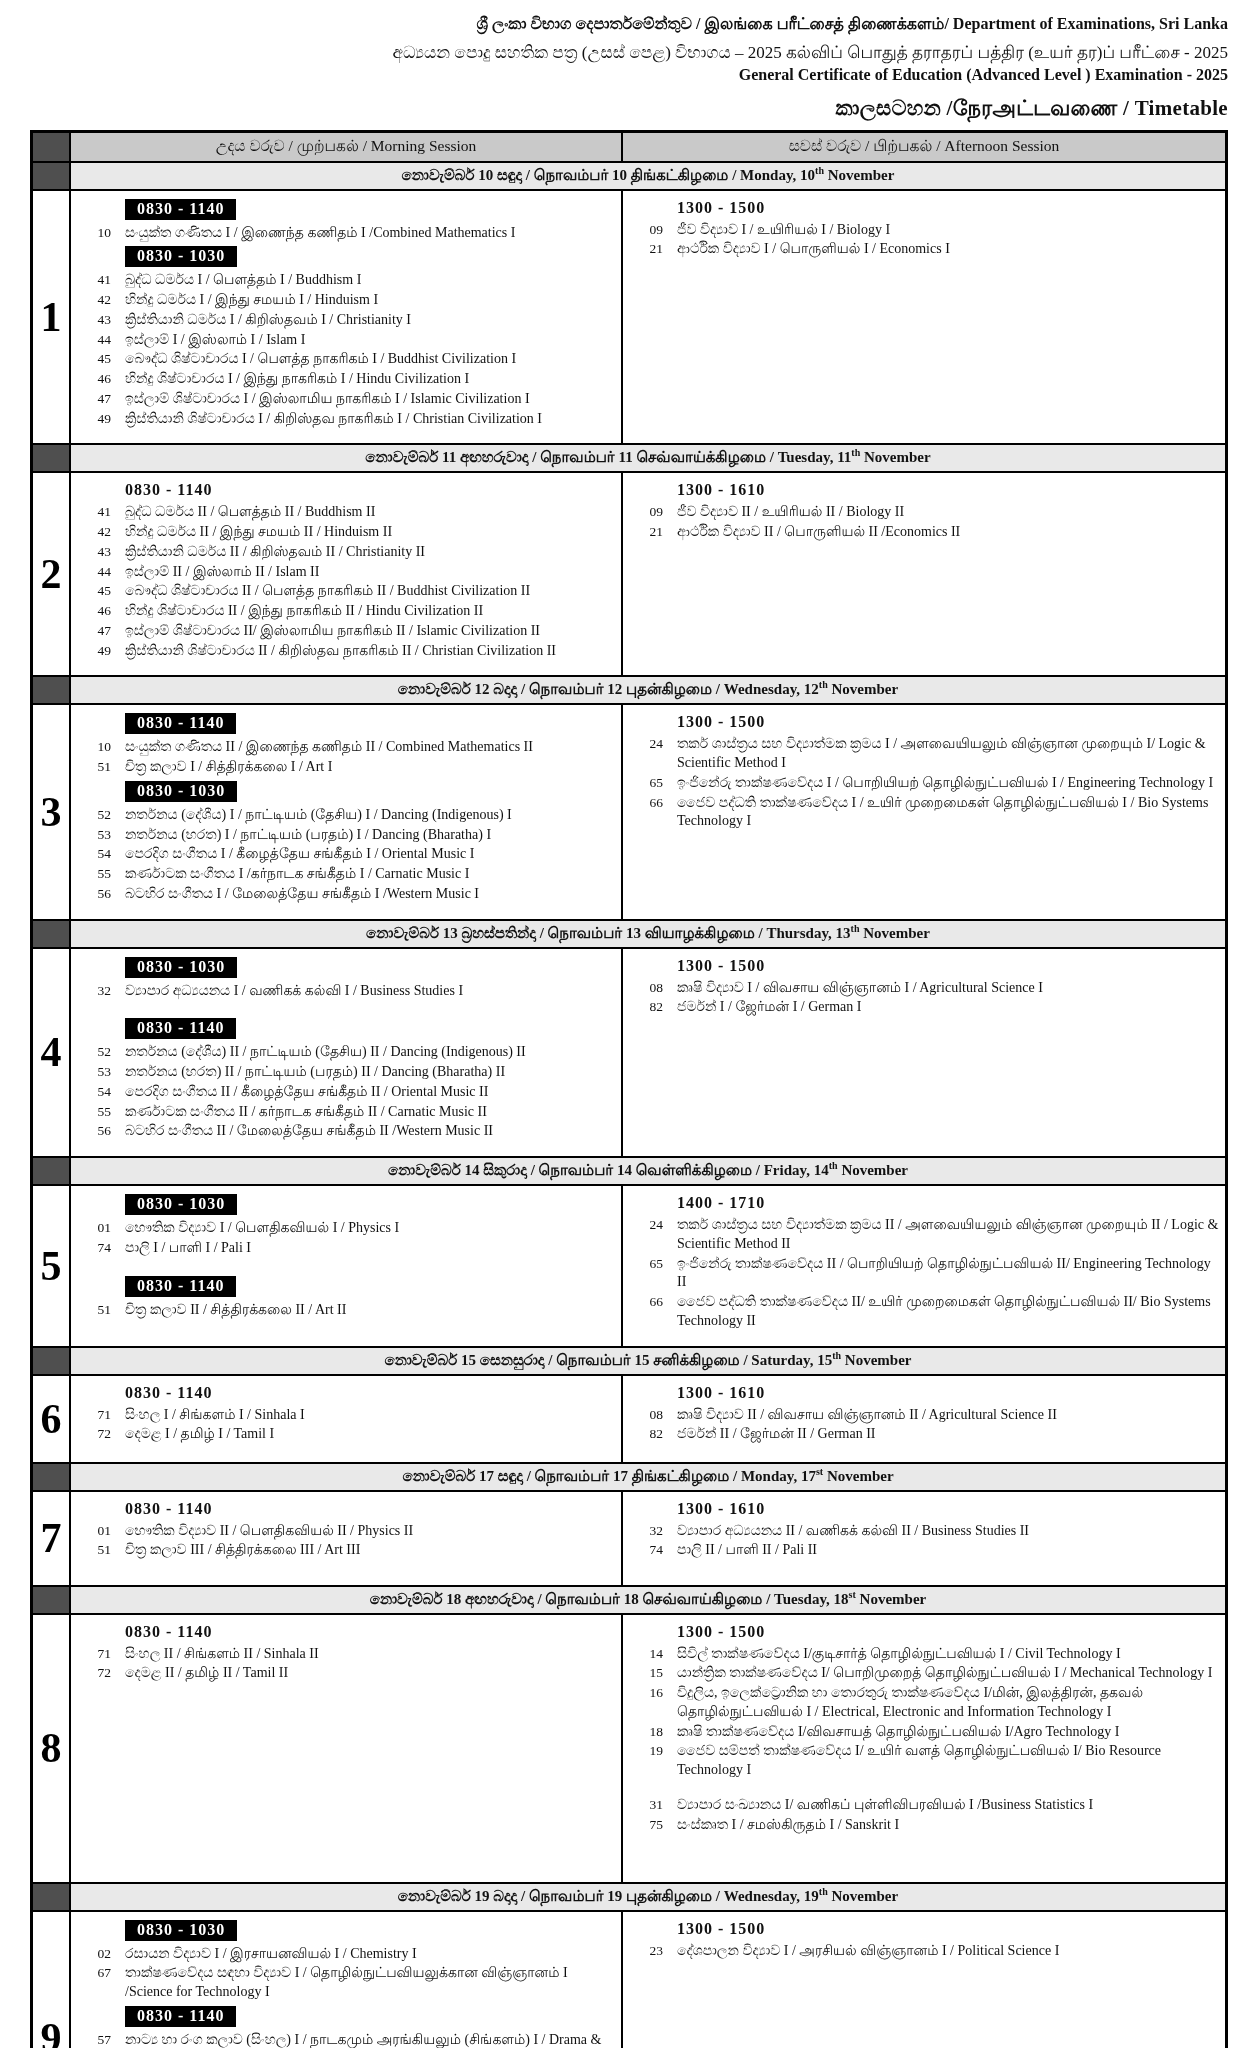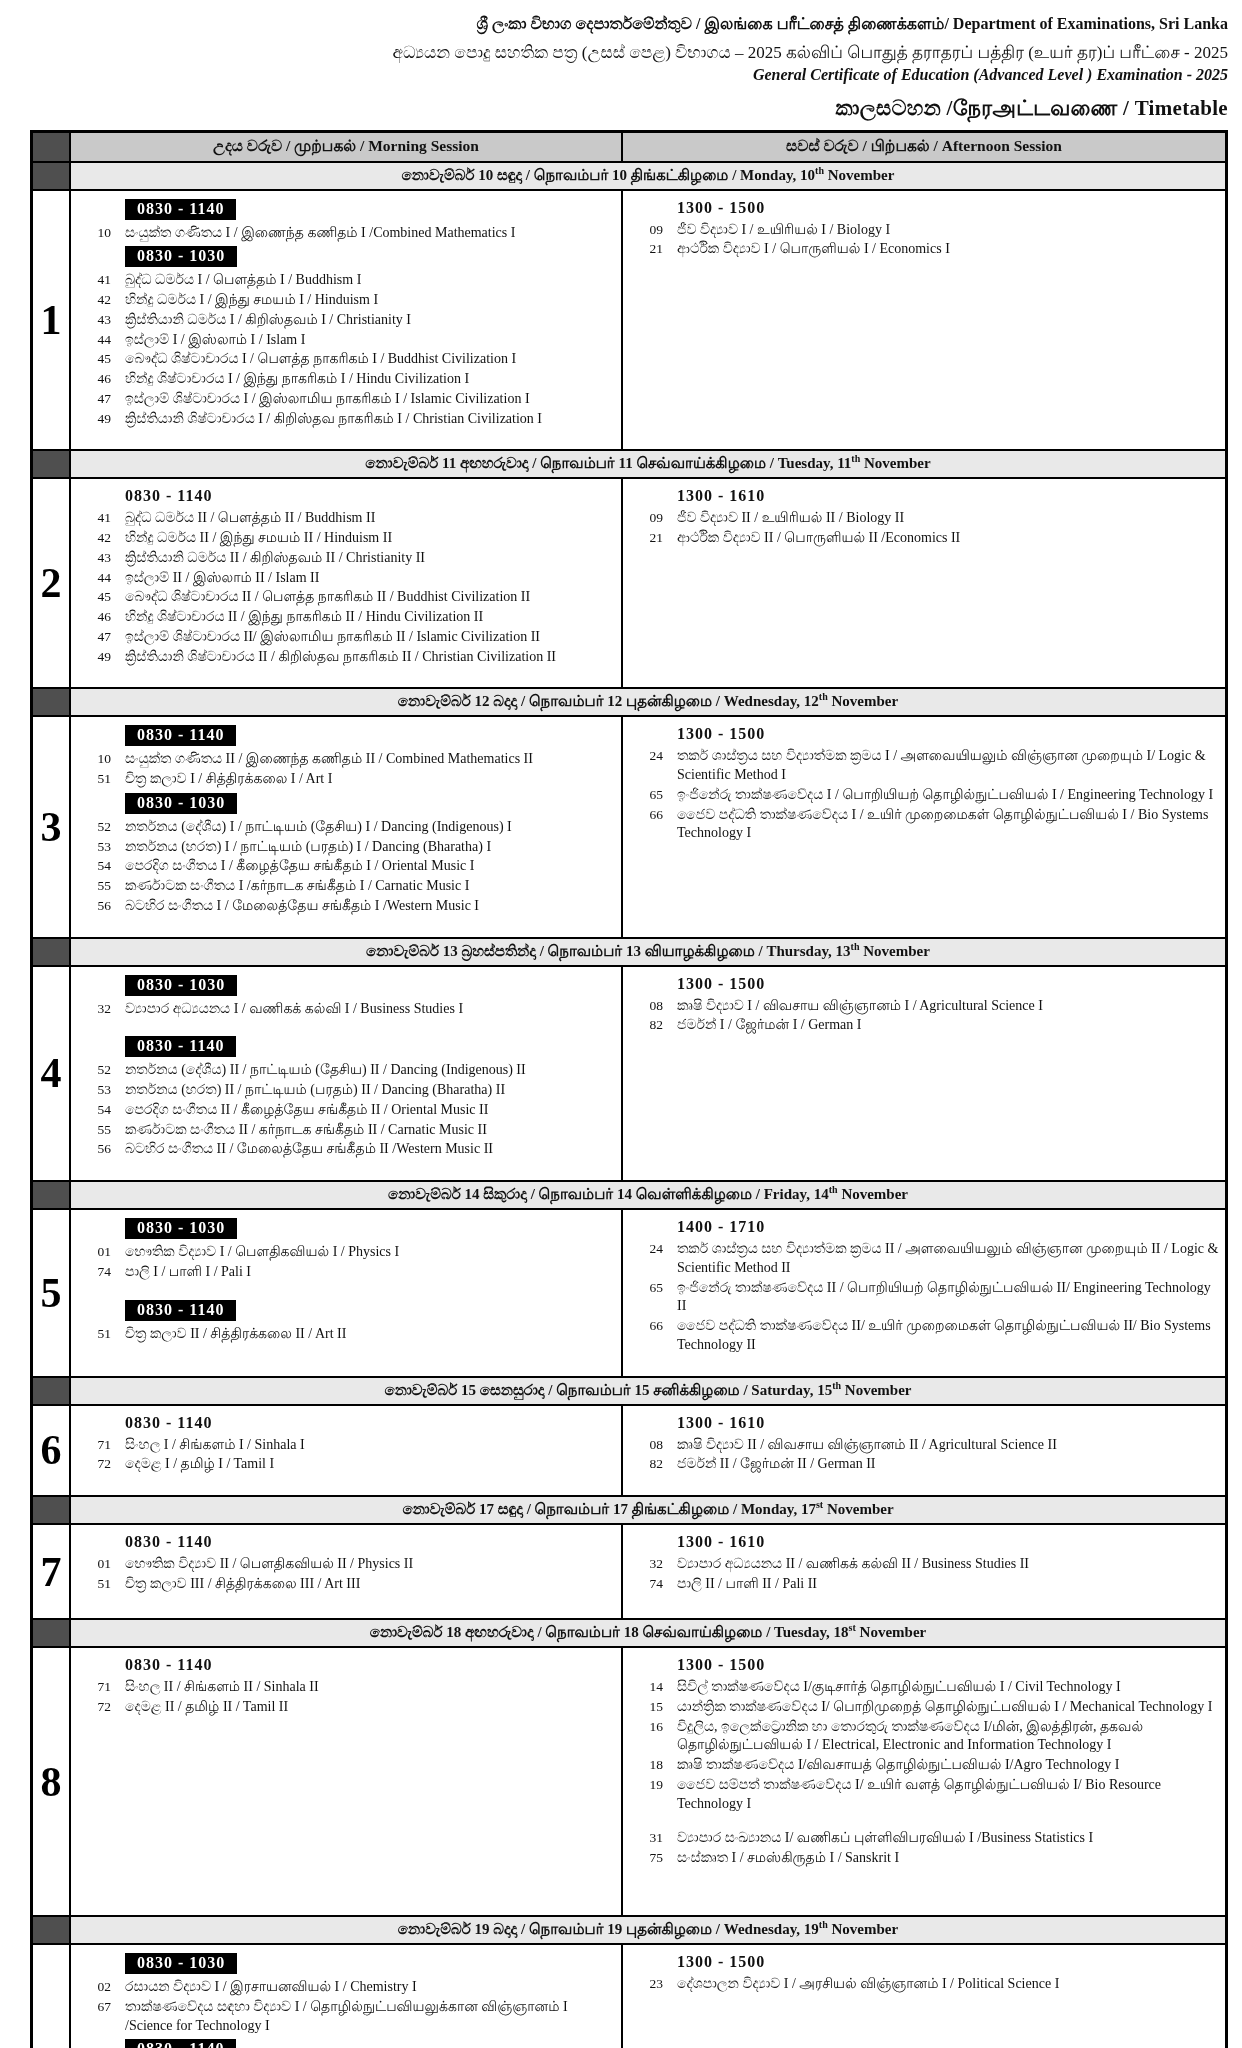--- a/index.html
+++ b/index.html
@@ -8,47 +8,47 @@
     width:1242px; height:2048px; overflow:hidden;
     font-family:"Liberation Serif","DejaVu Serif",serif;
     color:#111;
   }
   .page { padding:14px 14px 8px 30px; }
 
   
   .doc-header { text-align:right; line-height:1.25; }
   .hdr-line1 { font-size:16px; font-weight:bold; }
   .hdr-line2 { font-size:17px; font-weight:normal; margin-top:8px; }
-  .hdr-line3 { font-size:16px; font-weight:bold; margin-top:2px;font-style:italic; }
+  .hdr-line3 { font-size:16px; font-weight:bold; margin-top:2px; }
   .doc-title { font-size:21px; font-weight:bold; margin-top:10px; letter-spacing:.3px; }
 
   
   .tt { border:3px solid #000; margin-top:8px; width:1198px; }
   .row { display:grid; grid-template-columns:38px 552px 1fr; }
   .gutter { border-right:2px solid #000; }
   .gutter.dark { background:#4f4f4f; }
   .gutter.num {
     background:#fff; display:flex; align-items:center; justify-content:center;
     font-size:42px; font-weight:bold; color:#000;
   }
   .session-row { border-bottom:2px solid #000; }
   .session-cell {
-    background:#c9c9c9; text-align:center; font-weight:bold; font-size:15.5px;
+    background:#c9c9c9; text-align:center; font-weight:normal; font-size:15.5px;
     padding:4px 18px;
   }
   .session-cell.morning { border-right:2px solid #000; }
   .band-row { border-bottom:2px solid #000; border-top:2px solid #000; }
   .band-row:first-of-type { border-top:none; }
   .band-cell {
     grid-column:2 / 4; background:#e9e9e9; text-align:center;
     font-weight:bold; font-size:15px; padding:2px 2px 3px 2px;
   }
   .band-cell sup { font-size:10px;margin-top:32px; }
   .day-row { background:#fff; }
-  .cell { padding:5px 6px 20px 10px; }
+  .cell { padding:5px 6px 14px 10px; }
   .cell.morning { border-right:2px solid #000; }
 
   .time {
     display:inline-block; font-weight:bold; font-size:16px;
     margin:3px 0 3px 44px; letter-spacing:1px;
   }
   .time.badge { background:#000; color:#fff; padding:1px 12px 2px 12px; }
   .sub { display:flex; font-size:14px; line-height:1.34; margin:1px 0; }
   .sub .code { width:30px; flex:0 0 30px; text-align:right; padding-right:0; font-size:13.5px; }
   .sub .txt { flex:1; padding-left:14px; }

